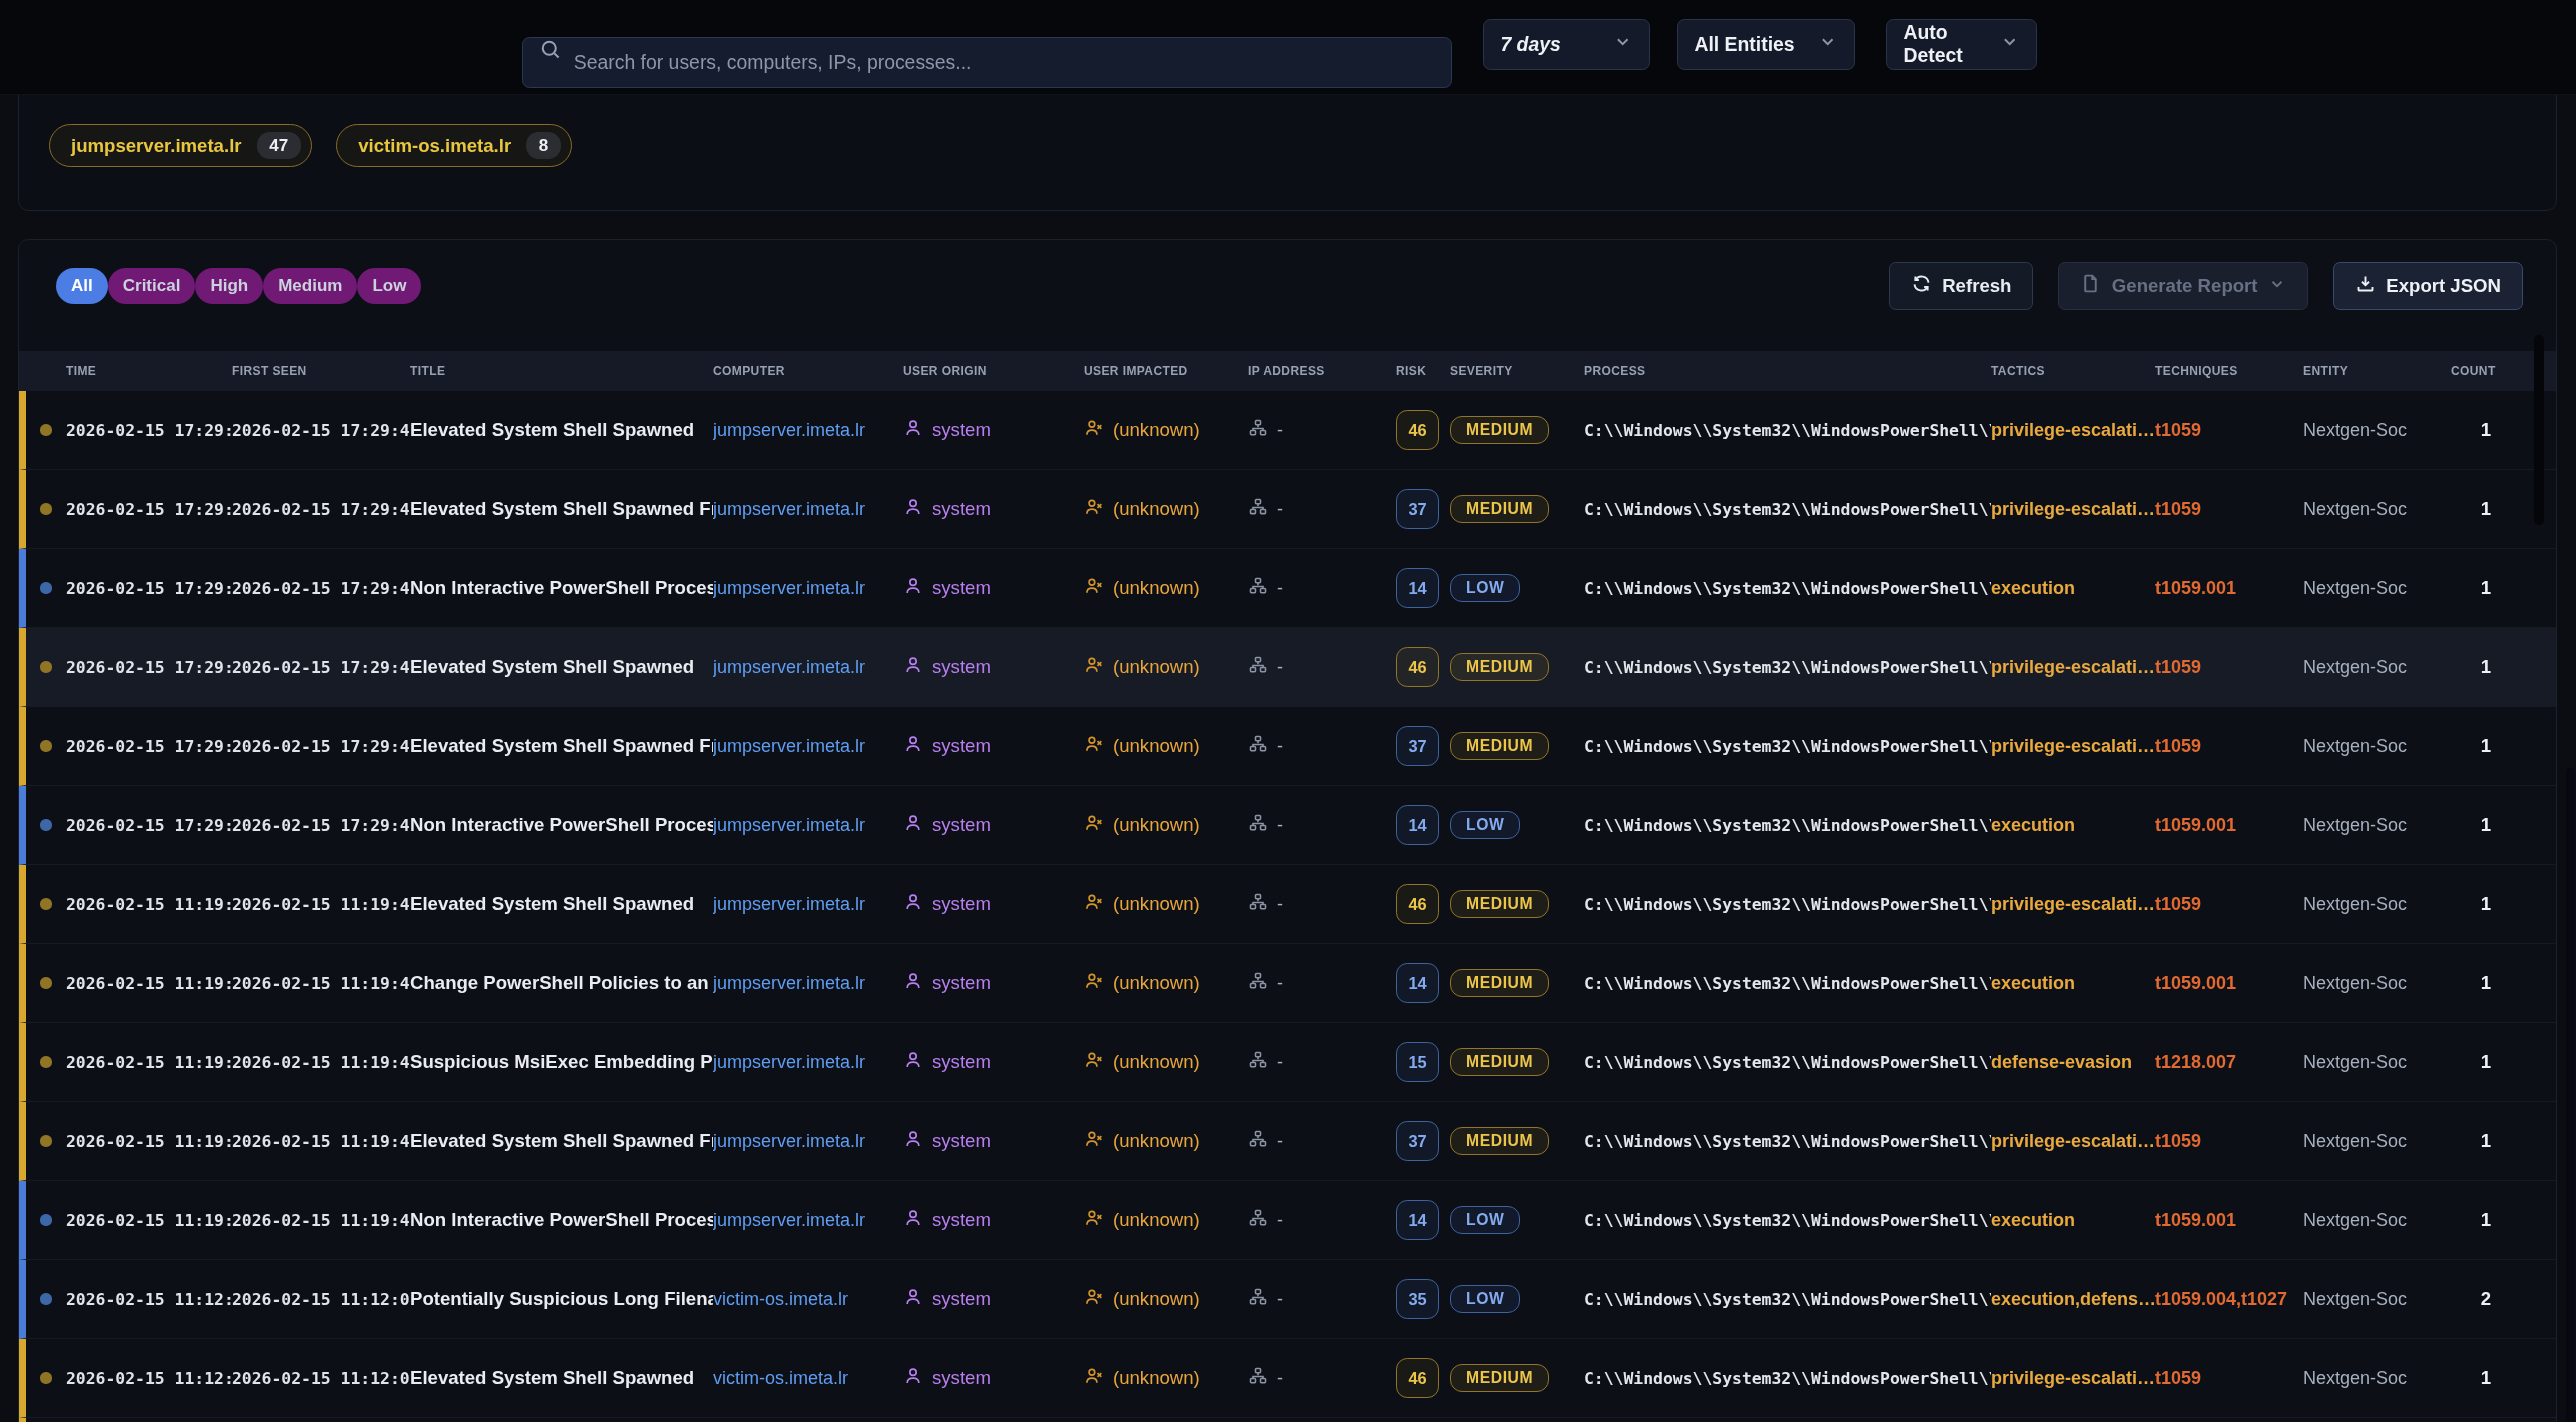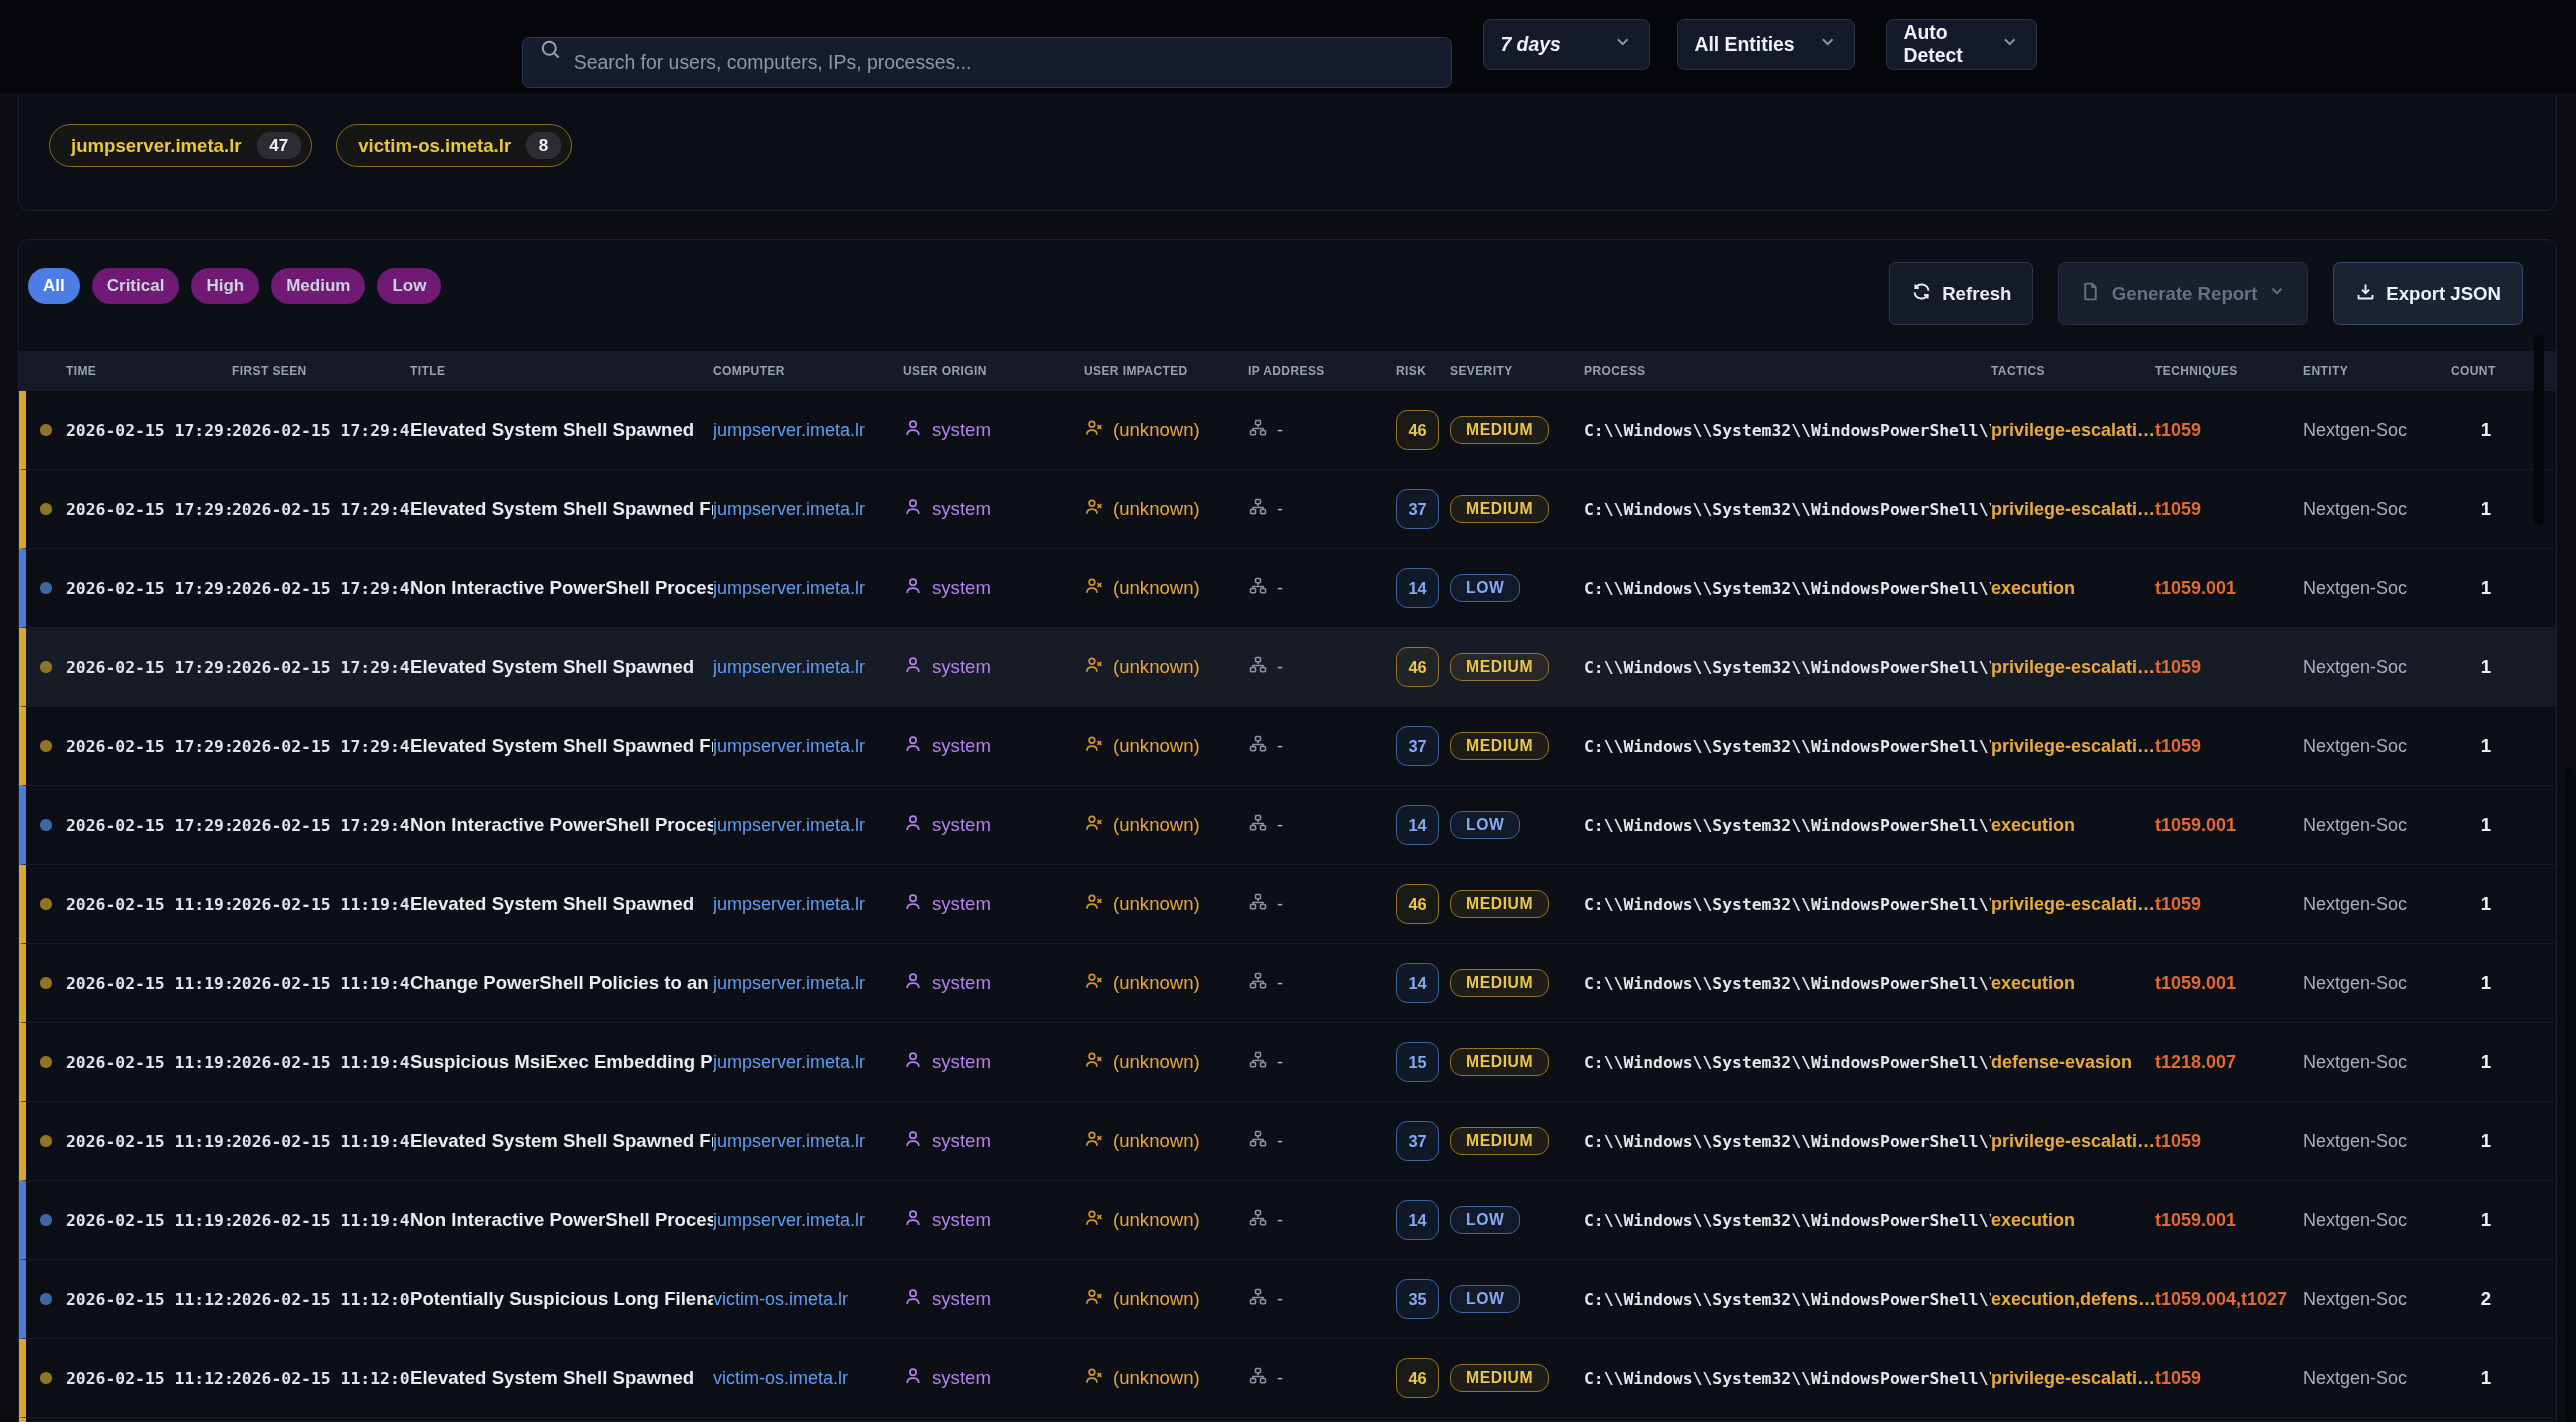--- a/index.html
+++ b/index.html
@@ -56,30 +56,30 @@
     background: rgba(170,130,35,0.07); cursor: pointer;
   }
   .chip .chip-label { color: #e9c63f; font-size: 18.6px; font-weight: 700; }
   .chip .chip-count {
     background: #2c2d33; border-radius: 12.7px; padding: 3.7px 12.7px;
     color: #eef0f5; font-size: 17px; font-weight: 700;
   }
 
   
   .panel-alerts { left: 18px; top: 239px; width: 2539px; height: 1223px; background: #0c0f15; overflow: hidden; }
-  .filterbar { position: absolute; left: 9px; top: 28px; display: flex; gap: 12px; }
+  .filterbar { position: absolute; left: 37px; top: 28px; display: flex; }
   .pill {
     height: 36px; border-radius: 18px; padding: 0 15px; display: inline-flex;
     align-items: center; background: #701a75; color: #ccd2dd;
     font-size: 17px; font-weight: 600; cursor: pointer;
   }
   .pill.active { background: #4c7de4; color: #ffffff; }
   .actionbar { position: absolute; right: 33px; top: 22.4px; display: flex; gap: 25px; }
   .btn {
-    height: 63px; border-radius: 6.7px; display: inline-flex; align-items: center;
+    height: 48px; border-radius: 6.7px; display: inline-flex; align-items: center;
     gap: 10.4px; padding: 0 21px; font-size: 18.6px; font-weight: 700; cursor: pointer;
   }
   .btn svg { flex: 0 0 auto; }
   .btn-refresh { background: #141a26; border: 1.5px solid #2e3950; color: #e8ebf1; }
   .btn-report  { background: #191f2c; border: 1.5px solid #262e3f; color: #687183; }
   .btn-export  { background: #1a2233; border: 1.5px solid #3a4a6c; color: #eef1f6; }
 
   
   .grid-cols {
     display: grid;

